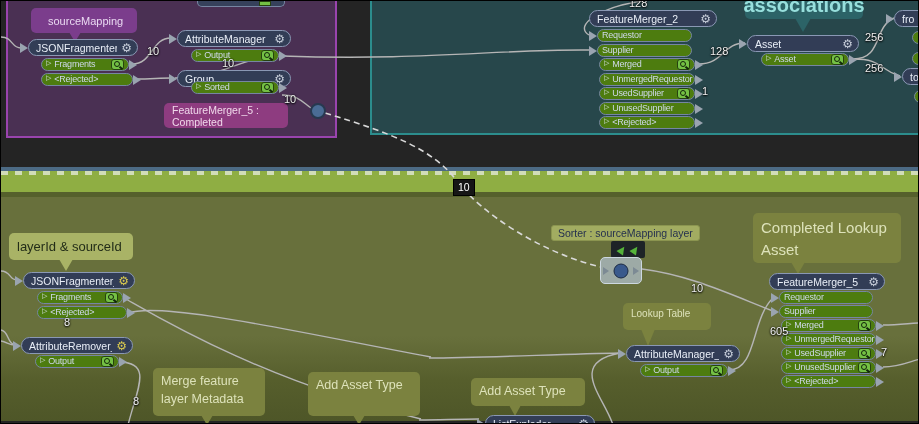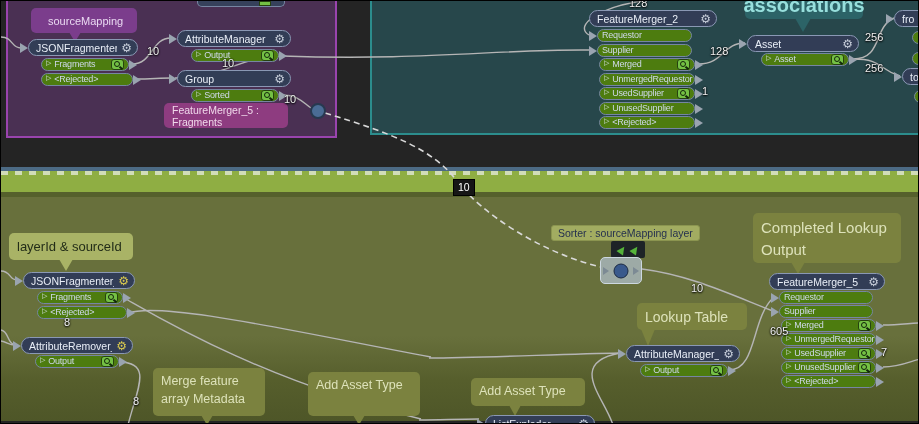--- a/index.html
+++ b/index.html
@@ -135,29 +135,29 @@
     <span>Output</span>
     <span class="mag"></span>
     <span class="oarr"></span>
   </div>
 
   <div class="ntitle" style="left:176px;top:69px;width:114px;">
     <span class="iarr"></span>
     <span class="tlabel">Group</span>
     <span class="gear"></span>
   </div>
-  <div class="port" style="left:190px;top:88px;width:88px;">
+  <div class="port" style="left:190px;top:80px;width:88px;">
     <span class="tri"></span>
     <span>Sorted</span>
     <span class="mag"></span>
     <span class="oarr"></span>
   </div>
 
   <div class="tag" style="left:163px;top:102px;width:124px;height:25px;background:#8e3c80;color:#f0d8ea;font-size:10.5px;">
-    <span>FeatureMerger_5 : Fragments</span>
+    <span>FeatureMerger_5 : Completed</span>
   </div>
   <div class="junction"></div>
 
   <div class="tag" style="left:744px;top:-18px;width:118px;height:36px;background:#2c6367;color:#97dfdc;font-size:20px;font-weight:bold;align-items:flex-end;padding-bottom:2px;justify-content:center;">
     <span>associations</span>
   </div>
   <div class="tail" style="left:794px;top:17px;border-left:8px solid transparent;border-right:8px solid transparent;border-top:14px solid #2c6367;"></div>
 
   <div class="ntitle" style="left:588px;top:9px;width:128px;">
     <span class="tlabel">FeatureMerger_2</span>
@@ -255,37 +255,37 @@
     <span class="gear yellow"></span>
   </div>
   <div class="port" style="left:34px;top:354px;width:84px;">
     <span class="tri"></span>
     <span>Output</span>
     <span class="mag"></span>
     <span class="oarr"></span>
   </div>
 
   <div class="olabel" style="left:152px;top:367px;width:112px;height:48px;">
-    <span>Merge feature array Metadata</span>
+    <span>Merge feature layer Metadata</span>
   </div>
   <div class="tail" style="left:200px;top:414px;border-left:6px solid transparent;border-right:6px solid transparent;border-top:10px solid #7b823f;"></div>
   <div class="olabel" style="left:307px;top:371px;width:112px;height:44px;">
     <span>Add Asset Type</span>
   </div>
   <div class="tail" style="left:352px;top:414px;border-left:6px solid transparent;border-right:6px solid transparent;border-top:10px solid #7b823f;"></div>
   <div class="olabel" style="left:470px;top:377px;width:114px;height:28px;white-space:nowrap;">
     <span>Add Asset Type</span>
   </div>
   <div class="tail" style="left:508px;top:404px;border-left:6px solid transparent;border-right:6px solid transparent;border-top:11px solid #7b823f;"></div>
-  <div class="olabel" style="left:636px;top:302px;width:110px;height:27px;font-size:14px;white-space:nowrap;">
+  <div class="olabel" style="left:622px;top:302px;width:88px;height:27px;font-size:10px;white-space:nowrap;">
     <span>Lookup Table</span>
   </div>
   <div class="tail" style="left:640px;top:328px;border-left:7px solid transparent;border-right:7px solid transparent;border-top:17px solid #7b823f;"></div>
   <div class="olabel" style="left:752px;top:212px;width:148px;height:50px;font-size:15px;">
-    <span>Completed Lookup Output</span>
+    <span>Completed Lookup Asset</span>
   </div>
   <div class="tail" style="left:790px;top:261px;border-left:7px solid transparent;border-right:7px solid transparent;border-top:12px solid #7b823f;"></div>
 
   <div class="tooltip" style="left:550px;top:224px;">
     <span>Sorter : sourceMapping layer</span>
   </div>
   <div class="darkbadge">
     <span class="gtri"></span>
     <span class="gtri"></span>
   </div>

